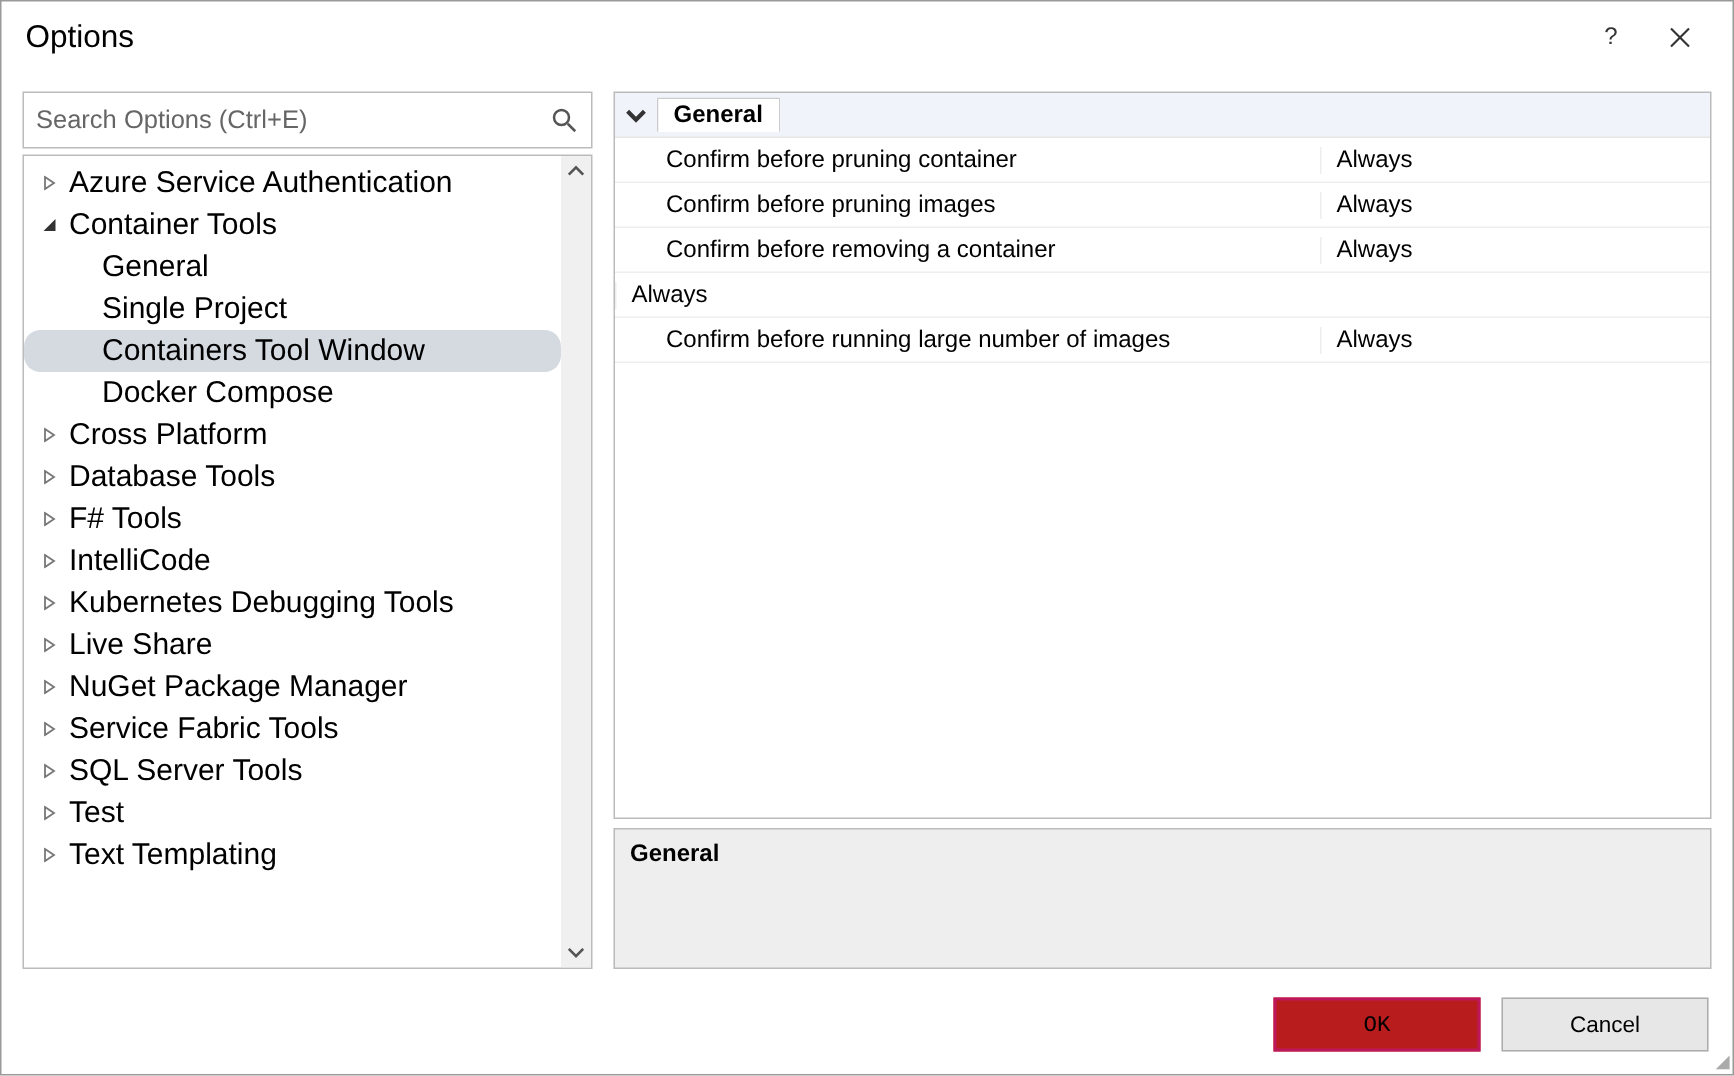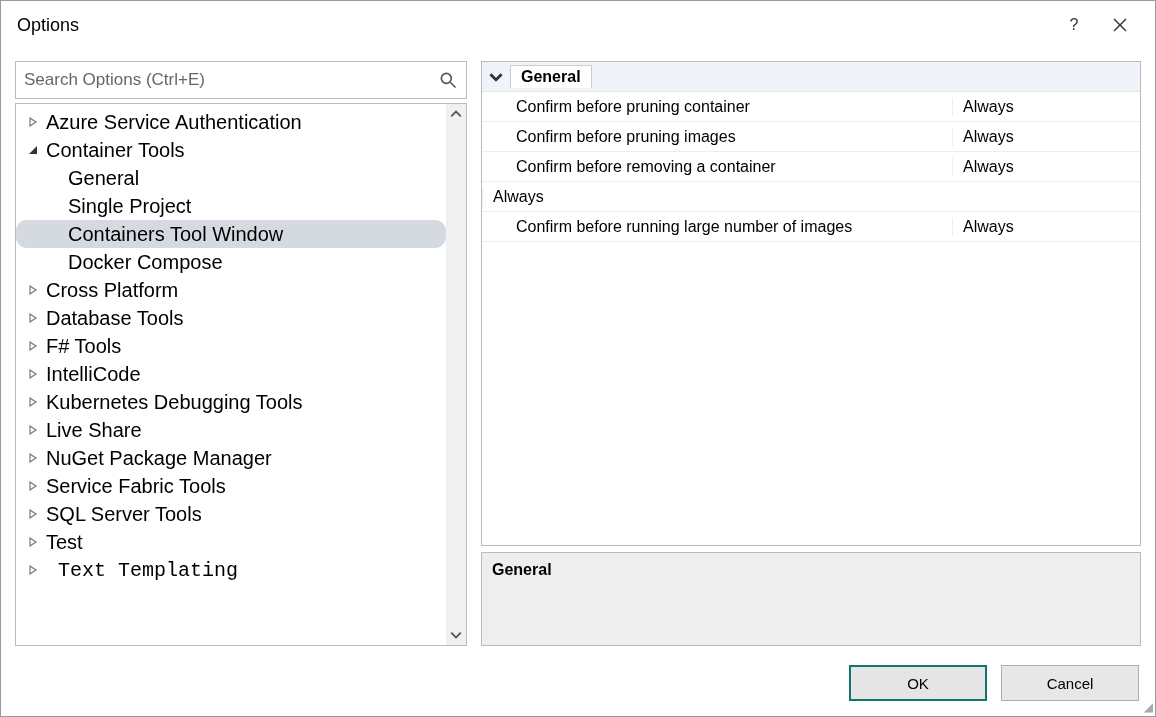--- a/index.html
+++ b/index.html
@@ -15,42 +15,42 @@
       flex-direction: column;
       color: #000;
     }
     .titlebar {
       display: flex;
       align-items: center;
       padding: 8px 12px 8px 16px;
       height: 48px;
     }
     .titlebar .title {
-      font-size: 18px;
+      font-size: 21px;
       flex: 1;
       color: #000;
     }
     .titlebar .winbtn {
       width: 46px;
       height: 30px;
       display: flex;
       align-items: center;
       justify-content: center;
       font-size: 16px;
       color: #333;
     }
     .body {
       display: flex;
       flex: 1;
       gap: 14px;
       padding: 12px 14px 8px 14px;
       min-height: 0;
     }
     .left {
-      width: 452px;
+      width: 380px;
       display: flex;
       flex-direction: column;
     }
     .searchwrap {
       border: 1px solid #bbb;
       height: 38px;
       display: flex;
       align-items: center;
       padding: 0 8px 0 8px;
       margin-bottom: 4px;
@@ -182,22 +182,23 @@
     }
     .btn {
       width: 138px;
       height: 36px;
       border: 1px solid #adadad;
       background: #e7e7e7;
       font-size: 15px;
       display:flex;align-items:center;justify-content:center;
     }
     .btn.primary {
-      border: 2px solid #0f766e;
-      background: #e5e5e5;
+      border: 2px solid #be185d;
+      background: #b91c1c;
+      font-family: Liberation Mono, monospace;
     }
     .resize {
       position:absolute;
       right:3px; bottom:3px;
       color:#aaa;
       font-size:12px;
     }
     svg.triangle { width:12px;height:12px; }
   </style>
 </head>
@@ -336,21 +337,21 @@
               </svg>
             </span>
             <span style="margin-left: 4px;">Test</span>
           </div>
           <div class="tree-item level1">
             <span class="arrow">
               <svg width="10" height="10" viewBox="0 0 10 10">
                 <polygon points="2,1 8,5 2,9" fill="none" stroke="#777" stroke-width="1.2"></polygon>
               </svg>
             </span>
-            <span style="margin-left: 16px; font-family: Liberation Mono, monospace;">Text Templating</span>
+            <span style="margin-left: 4px;">Text Templating</span>
           </div>
         </div>
       <div class="scrollbar">
         <div class="arrowbtn">
           <svg class="triangle" viewBox="0 0 10 10">
               <polyline points="1,7 5,3 9,7" fill="none" stroke="#555" stroke-width="1.5"></polyline>
             </svg>
         </div>
         <div class="track"></div>
         <div class="arrowbtn">

